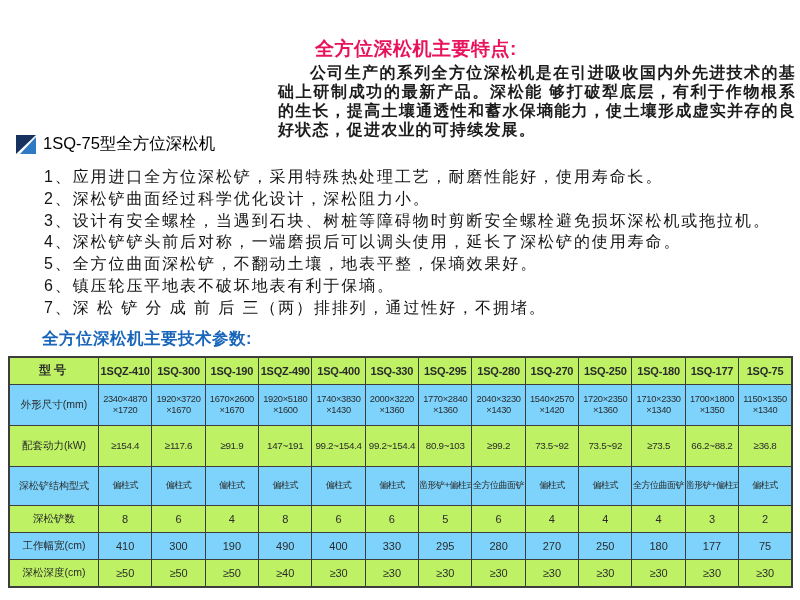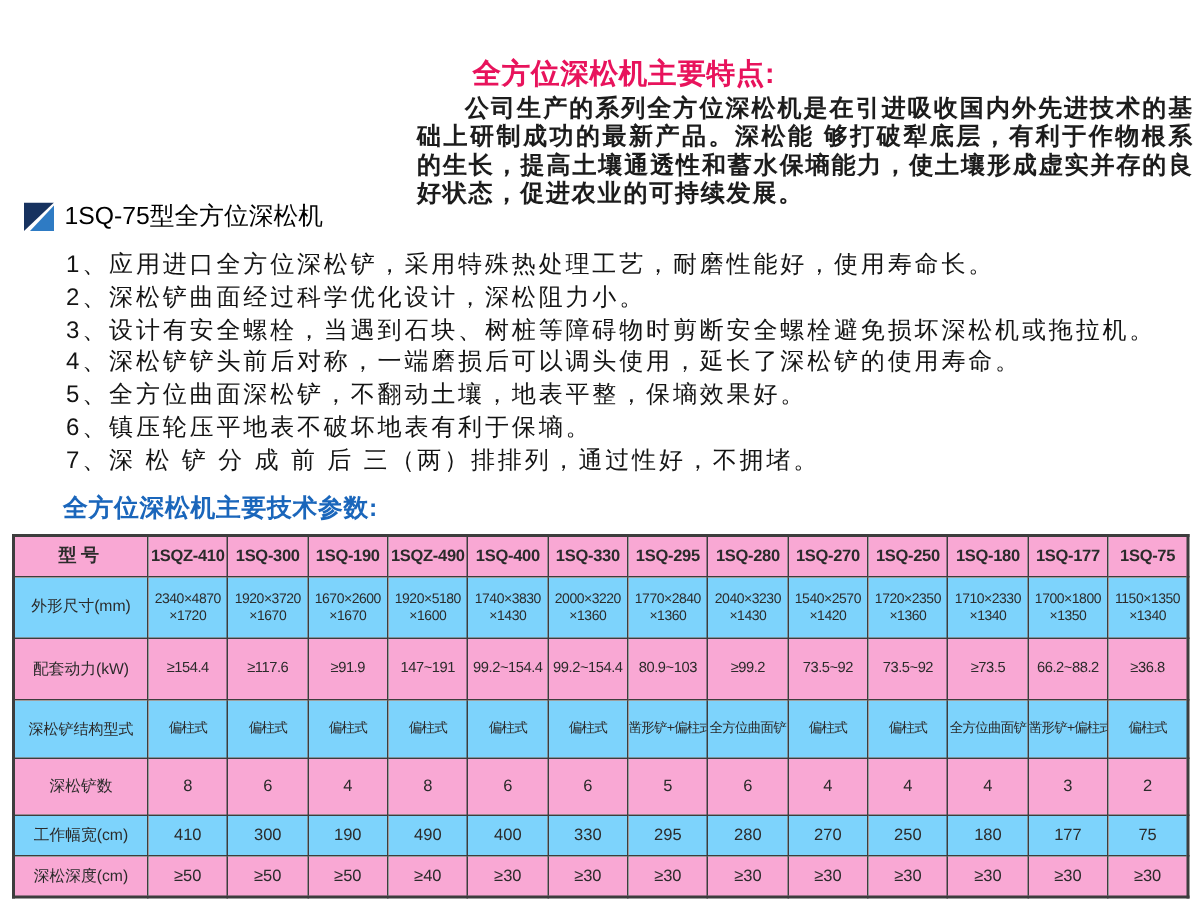--- a/index.html
+++ b/index.html
@@ -44,21 +44,21 @@
   .spec-table {
     position:absolute; left:8px; top:356px; width:785px;
     border-collapse:collapse; table-layout:fixed;
     border:2px solid #3d3d3d;
   }
   .spec-table td {
     border:1px solid #3d3d3d;
     text-align:center; vertical-align:middle;
     color:#2b2b2b; padding:0; overflow:hidden;
   }
-  .row-blue td  { background:#f9a8d4; }
+  .row-blue td  { background:#bef264; }
   .row-white td { background:#7dd3fc; }
   .spec-table td.lbl { width:88px; font-size:10.5px; font-weight:500; letter-spacing:0; }
   .row-model td { font-size:11px; font-weight:700; letter-spacing:-0.2px; white-space:nowrap; }
   .row-model td.lbl { font-size:12px; font-weight:700; letter-spacing:3px; }
   .row-dimensions td { font-size:9.3px; line-height:11px; white-space:pre-line; letter-spacing:-0.3px; }
   .row-dimensions td.lbl { white-space:nowrap; font-size:10.5px; }
   .row-power td { font-size:9.8px; letter-spacing:-0.3px; white-space:nowrap; }
   .row-structure td { font-size:9px; letter-spacing:-0.5px; white-space:nowrap; }
   .row-structure td.lbl { font-size:10px; letter-spacing:0; }
   .row-shovels td, .row-width td, .row-depth td { font-size:11px; white-space:nowrap; }
@@ -165,21 +165,21 @@
         <td>偏柱式</td>
         <td>偏柱式</td>
         <td>凿形铲+偏柱式</td>
         <td>全方位曲面铲</td>
         <td>偏柱式</td>
         <td>偏柱式</td>
         <td>全方位曲面铲</td>
         <td>凿形铲+偏柱式</td>
         <td>偏柱式</td>
       </tr>
-      <tr class="row-shovels row-blue" style="height: 38px;">
+      <tr class="row-shovels row-blue" style="height: 27px;">
         <td class="lbl">深松铲数</td>
         <td>8</td>
         <td>6</td>
         <td>4</td>
         <td>8</td>
         <td>6</td>
         <td>6</td>
         <td>5</td>
         <td>6</td>
         <td>4</td>

